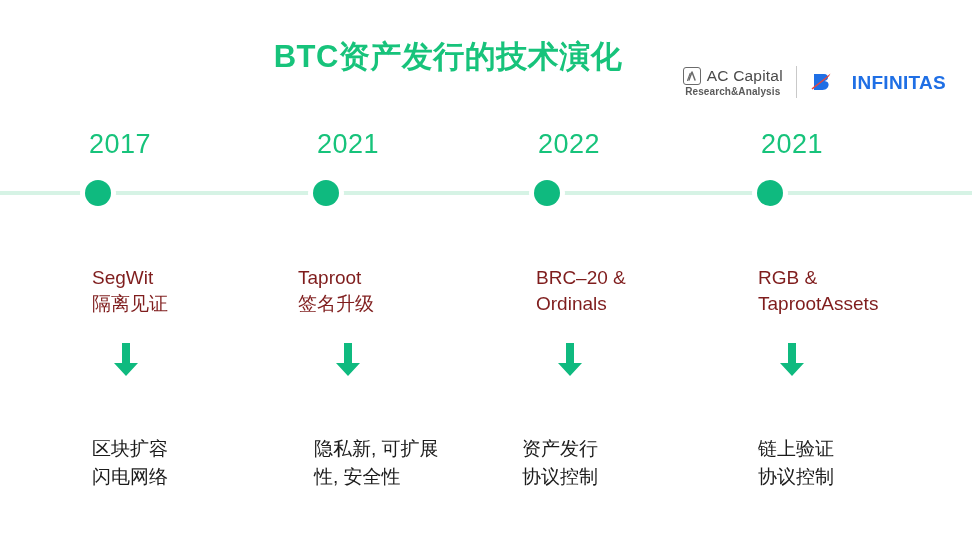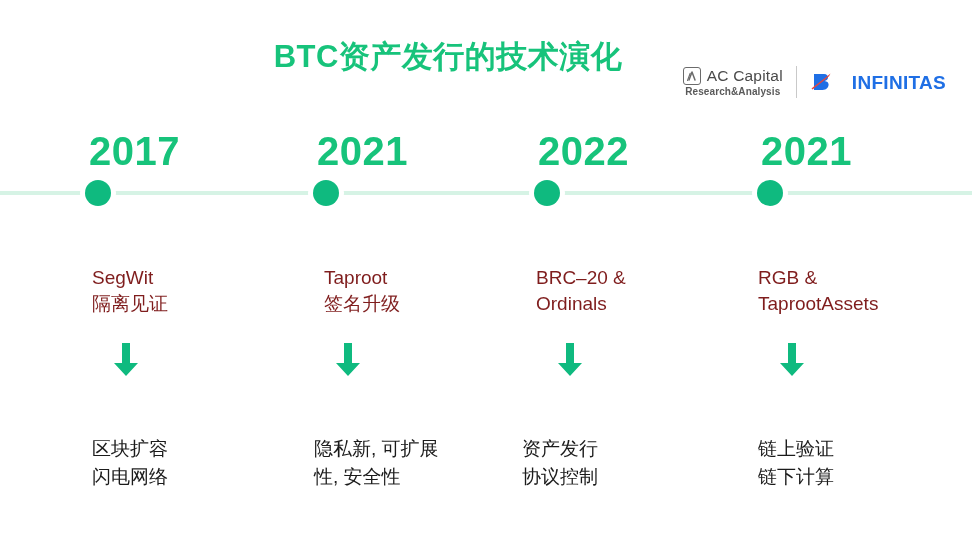--- a/index.html
+++ b/index.html
@@ -97,22 +97,22 @@
     position:absolute;
     top:180px;
     width:26px; height:26px;
     border-radius:50%;
     background:#0fba7f;
     box-shadow:0 0 0 5px #ffffff;
   }
   .year {
     position:absolute;
     top:131px;
-    font-size:40px;
-    font-weight:700;
+    font-size:27px;
+    font-weight:400;
     color:#17c37b;
     letter-spacing:0.5px;
     line-height:1;
   }
 
   .col-head {
     position:absolute;
     top:265px;
     font-size:19px;
     font-weight:400;
@@ -188,21 +188,21 @@
   <div class="col-head" style="left:92px">SegWit
 隔离见证</div>
   <span class="col-arrow" style="left:111px">
     <svg width="30" height="34" viewBox="0 0 30 34" aria-hidden="true">
       <path d="M11 0 H19 V20 H27 L15 33 L3 20 H11 Z" fill="#0fba7f"></path>
     </svg>
   </span>
   <div class="col-body" style="left:92px">区块扩容
 闪电网络</div>
 
-  <div class="col-head" style="left:324px">Taproot
+  <div class="col-head" style="left:298px">Taproot
 签名升级</div>
   <span class="col-arrow" style="left:333px">
     <svg width="30" height="34" viewBox="0 0 30 34" aria-hidden="true">
       <path d="M11 0 H19 V20 H27 L15 33 L3 20 H11 Z" fill="#0fba7f"></path>
     </svg>
   </span>
   <div class="col-body" style="left:314px">隐私新, 可扩展
 性, 安全性</div>
 
   <div class="col-head" style="left:536px">BRC–20 &amp;
@@ -216,15 +216,15 @@
 协议控制</div>
 
   <div class="col-head" style="left:758px">RGB &amp;
 TaprootAssets</div>
   <span class="col-arrow" style="left:777px">
     <svg width="30" height="34" viewBox="0 0 30 34" aria-hidden="true">
       <path d="M11 0 H19 V20 H27 L15 33 L3 20 H11 Z" fill="#0fba7f"></path>
     </svg>
   </span>
   <div class="col-body" style="left:758px">链上验证
-链下计算</div>
+协议控制</div>
 
 </div>
 
 </body></html>

